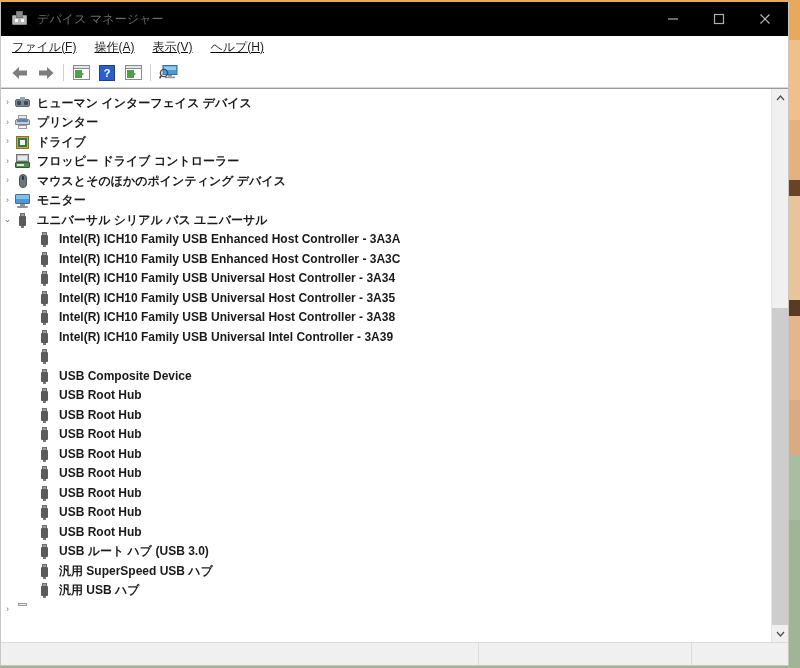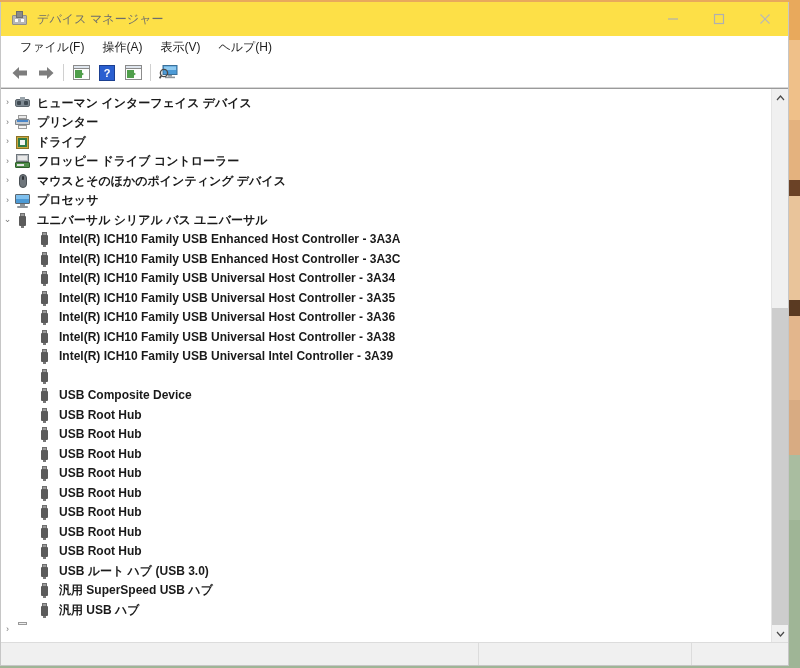--- a/index.html
+++ b/index.html
@@ -25,21 +25,21 @@
         #9fb596 520px, #9fb596 668px);
   }
   #window{
     position:absolute;left:0;top:2px;width:789px;height:664px;
     background:#ffffff;border:1px solid #c6c6c6;border-top:none;
     box-sizing:border-box;
     display:flex;flex-direction:column;
   }
   
   #titlebar{
-    height:34px;min-height:34px;background:#fde047;
+    height:34px;min-height:34px;background:#000000;
     display:flex;align-items:center;position:relative;
   }
   #app-icon{width:17px;height:17px;margin-left:10px;position:relative;flex:0 0 auto;}
   #app-icon .board{
     position:absolute;left:1px;top:4px;width:15px;height:10px;
     background:#b6b6b6;border:1px solid #8e8e8e;border-radius:1px;box-sizing:border-box;
   }
   #app-icon .chip{
     position:absolute;left:5px;top:0px;width:7px;height:7px;
     background:#8a8a8a;border:1px solid #6e6e6e;box-sizing:border-box;
@@ -51,21 +51,21 @@
     letter-spacing:.1px;white-space:nowrap;
   }
   #winbtns{position:absolute;right:0;top:0;height:34px;display:flex;}
   .winbtn{
     width:46px;height:34px;display:flex;align-items:center;justify-content:center;
   }
   .winbtn svg{display:block;}
   
   #menubar{
     height:22px;min-height:22px;display:flex;align-items:center;
-    padding-left:10px;background:#ffffff;
+    padding-left:2px;background:#ffffff;text-decoration:underline;
   }
   .menu-item{
     font-size:12px;color:#1d1d1d;padding:2px 9px;white-space:nowrap;
   }
   
   #toolbar{
     height:29px;min-height:29px;display:flex;align-items:center;
     padding-left:6px;background:#ffffff;border-bottom:1px solid #d6d6d6;
   }
   .tb-btn{width:26px;height:24px;display:flex;align-items:center;justify-content:center;}
@@ -280,21 +280,21 @@
           <div class="lbl">マウスとそのほかのポインティング デバイス</div>
         </div>
         <div class="row d0">
           <div class="twisty">›</div>
           <div class="ico monitor">
             <div class="scr"></div>
             <div class="gl"></div>
             <div class="stand"></div>
             <div class="foot"></div>
           </div>
-          <div class="lbl">プロセッサ</div>
+          <div class="lbl">モニター</div>
         </div>
         <div class="row d0">
           <div class="twisty">⌄</div>
           <div class="ico usb">
             <div class="neck"></div>
             <div class="body"></div>
             <div class="pin"></div>
           </div>
           <div class="lbl">ユニバーサル シリアル バス ユニバーサル</div>
         </div>
@@ -326,29 +326,20 @@
           <div class="lbl">Intel(R) ICH10 Family USB Universal Host Controller - 3A34</div>
         </div>
         <div class="row d1">
           <div class="twisty none"></div>
           <div class="ico usb">
             <div class="neck"></div>
             <div class="body"></div>
             <div class="pin"></div>
           </div>
           <div class="lbl">Intel(R) ICH10 Family USB Universal Host Controller - 3A35</div>
-        </div>
-        <div class="row d1">
-          <div class="twisty none"></div>
-          <div class="ico usb">
-            <div class="neck"></div>
-            <div class="body"></div>
-            <div class="pin"></div>
-          </div>
-          <div class="lbl">Intel(R) ICH10 Family USB Universal Host Controller - 3A36</div>
         </div>
         <div class="row d1">
           <div class="twisty none"></div>
           <div class="ico usb">
             <div class="neck"></div>
             <div class="body"></div>
             <div class="pin"></div>
           </div>
           <div class="lbl">Intel(R) ICH10 Family USB Universal Host Controller - 3A38</div>
         </div>

